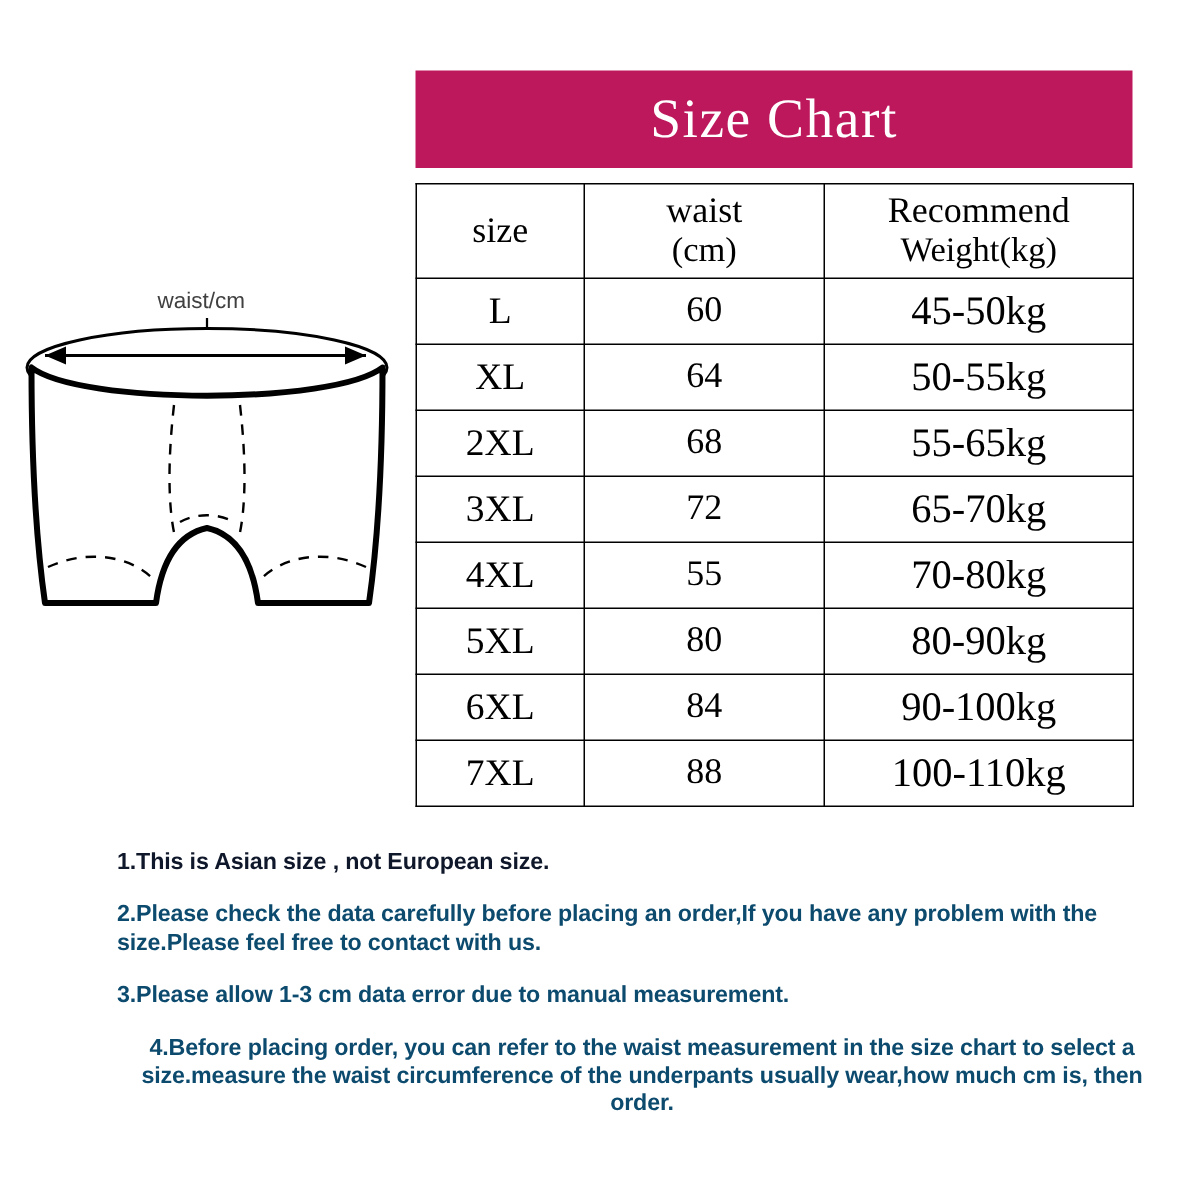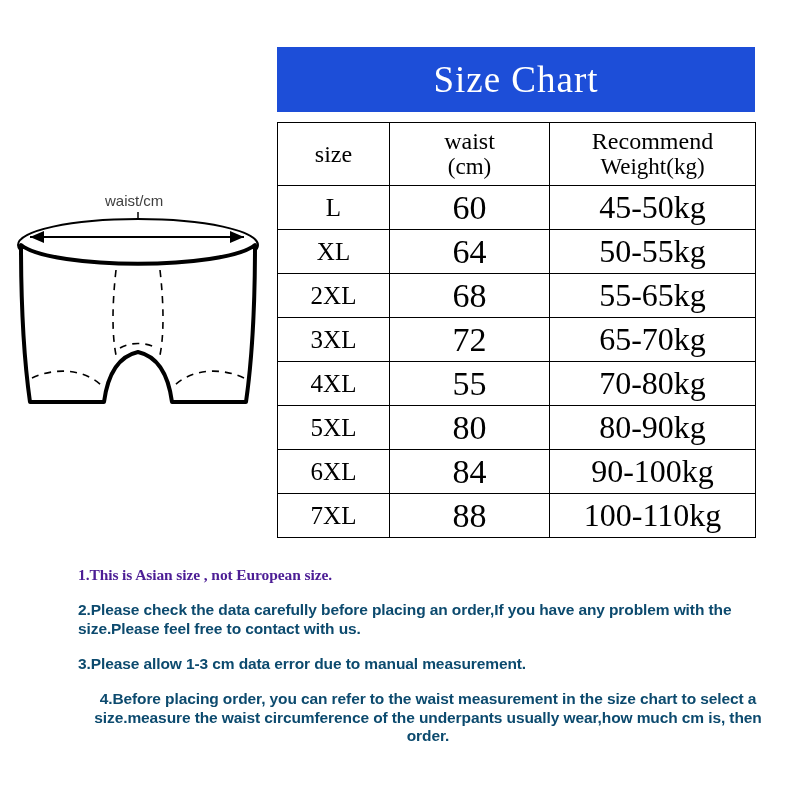--- a/index.html
+++ b/index.html
@@ -15,21 +15,21 @@
     overflow: hidden;
   }
 
   
   #title-banner {
     position: absolute;
     left: 277px;
     top: 47px;
     width: 478px;
     height: 65px;
-    background: #1d4ed8;
+    background: #be185d;
     display: flex;
     align-items: center;
     justify-content: center;
   }
   #title-banner .title-text {
     color: #ffffff;
     font-family: "Liberation Serif", serif;
     font-size: 37px;
     letter-spacing: 1px;
   }
@@ -62,25 +62,25 @@
     line-height: 1.12;
     vertical-align: middle;
   }
   #size-table thead th .sub {
     display: block;
     font-size: 23px;
     line-height: 1.05;
   }
   #size-table tbody td {
     height: 43px;
-    font-size: 34px;
+    font-size: 24px;
     vertical-align: middle;
   }
   #size-table tbody td.size-col { font-size: 25px; }
-  #size-table tbody td.wt-col { font-size: 32px; }
+  #size-table tbody td.wt-col { font-size: 27px; }
 
   
   #illustration {
     position: absolute;
     left: 8px;
     top: 190px;
     width: 260px;
     height: 250px;
   }
   #waist-label {
@@ -101,21 +101,21 @@
   }
   .note {
     font-family: "Liberation Sans", sans-serif;
     font-size: 15.5px;
     font-weight: bold;
     color: #0c4a6e;
     line-height: 1.22;
     margin-bottom: 16px;
     letter-spacing: -0.1px;
   }
-  .note.red { color: #4c1d95; font-family: Liberation Serif, serif; }
+  .note.red { color: #0f172a; }
   .note:last-child { margin-bottom: 0; text-align: center; }
 </style>
 </head>
 <body>
 
 <div id="title-banner">
   <span class="title-text">Size Chart</span>
 </div>
 
 <div id="waist-label">waist/cm</div>

